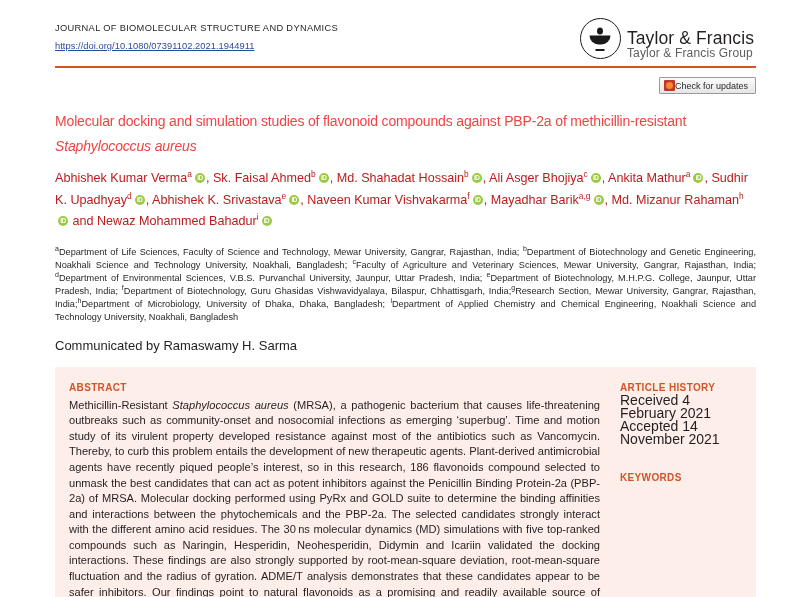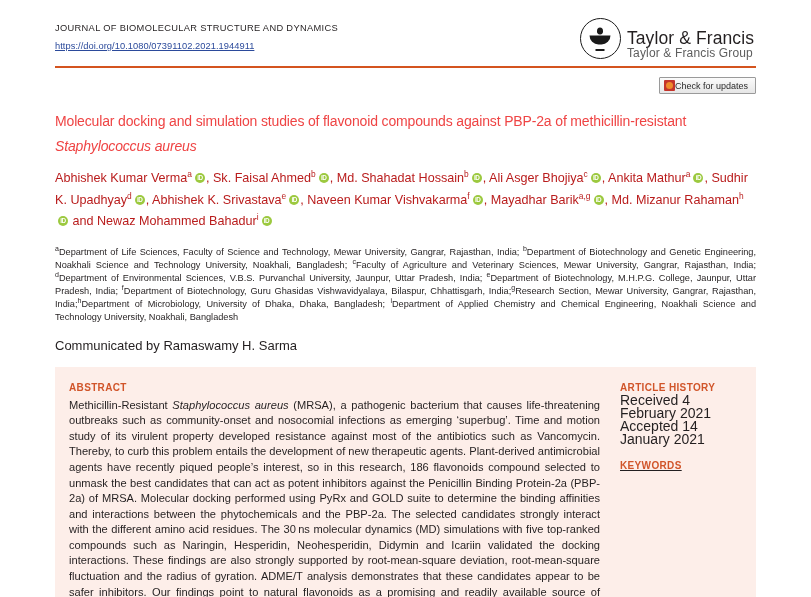--- a/index.html
+++ b/index.html
@@ -247,22 +247,21 @@
   }
   .abstract-text i {
     font-style: italic;
   }
   .side-text {
     font-size: 14px;
     line-height: 13.2px;
     color: #231f20;
   }
   .side-block + .side-block {
-    margin-top: 13px;
-    text-decoration: underline;
+    margin-top: 25px;
   }
 </style>
 </head>
 <body>
 
 <div class="page">
 
   <div class="header">
     <div class="journal-block">
       <div class="journal-title">JOURNAL OF BIOMOLECULAR STRUCTURE AND DYNAMICS</div>
@@ -305,21 +304,21 @@
     <div class="abstract-col">
       <div class="sec-head">ABSTRACT</div>
       <div class="abstract-text">
         <span>Methicillin-Resistant </span><i>Staphylococcus aureus</i><span> (MRSA), a pathogenic bacterium that causes life-threatening outbreaks such as community-onset and nosocomial infections as emerging ‘superbug’. Time and motion study of its virulent property developed resistance against most of the antibiotics such as Vancomycin. Thereby, to curb this problem entails the development of new therapeutic agents. Plant-derived antimicrobial agents have recently piqued people’s interest, so in this research, 186 flavonoids compound selected to unmask the best candidates that can act as potent inhibitors against the Penicillin Binding Protein-2a (PBP-2a) of MRSA. Molecular docking performed using PyRx and GOLD suite to determine the binding affinities and interactions between the phytochemicals and the PBP-2a. The selected candidates strongly interact with the different amino acid residues. The 30 ns molecular dynamics (MD) simulations with five top-ranked compounds such as Naringin, Hesperidin, Neohesperidin, Didymin and Icariin validated the docking interactions. These findings are also strongly supported by root-mean-square deviation, root-mean-square fluctuation and the radius of gyration. ADME/T analysis demonstrates that these candidates appear to be safer inhibitors. Our findings point to natural flavonoids as a promising and readily available source of adjuvant antimicrobial therapy against resistant strains in the future.</span>
       </div>
     </div>
     <div class="side-col">
       <div class="side-block">
         <div class="sec-head">ARTICLE HISTORY</div>
         <div class="side-text">Received 4 February 2021</div>
-        <div class="side-text">Accepted 14 January 2021</div>
+        <div class="side-text">Accepted 14 November 2021</div>
       </div>
       <div class="side-block">
         <div class="sec-head">KEYWORDS</div>
       </div>
     </div>
   </div>
 
 </div>
 
 </body></html>

